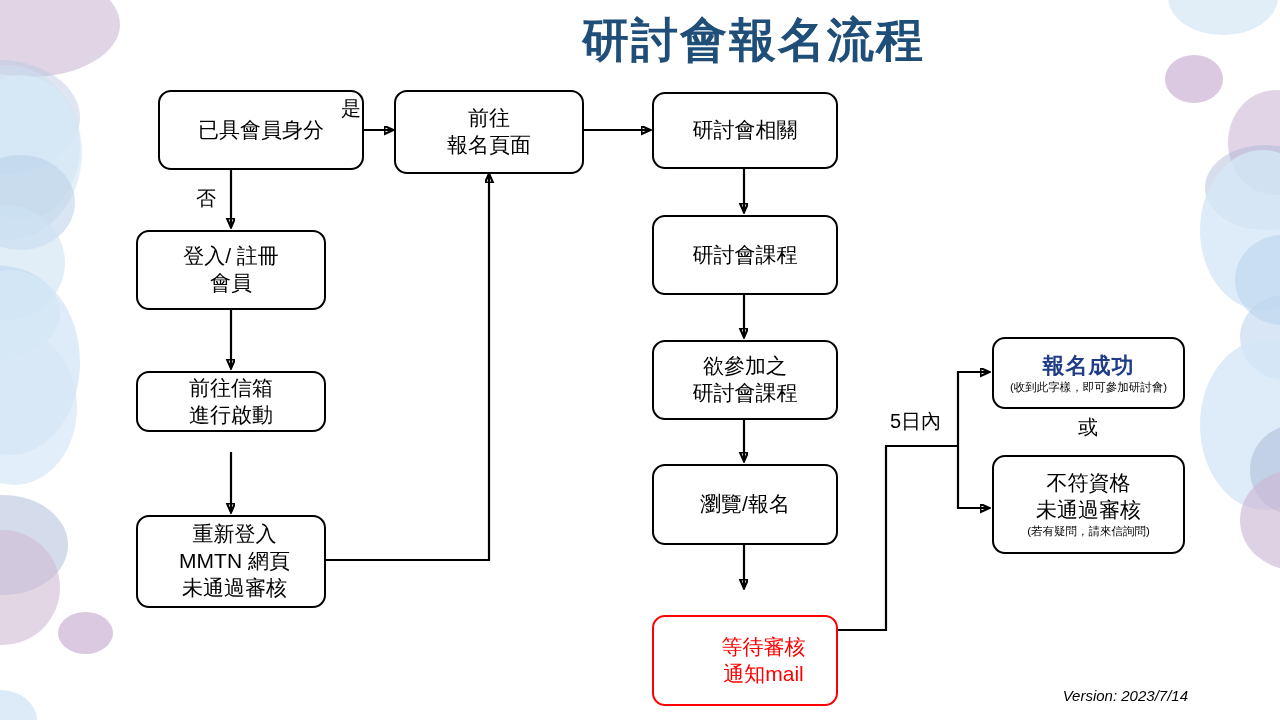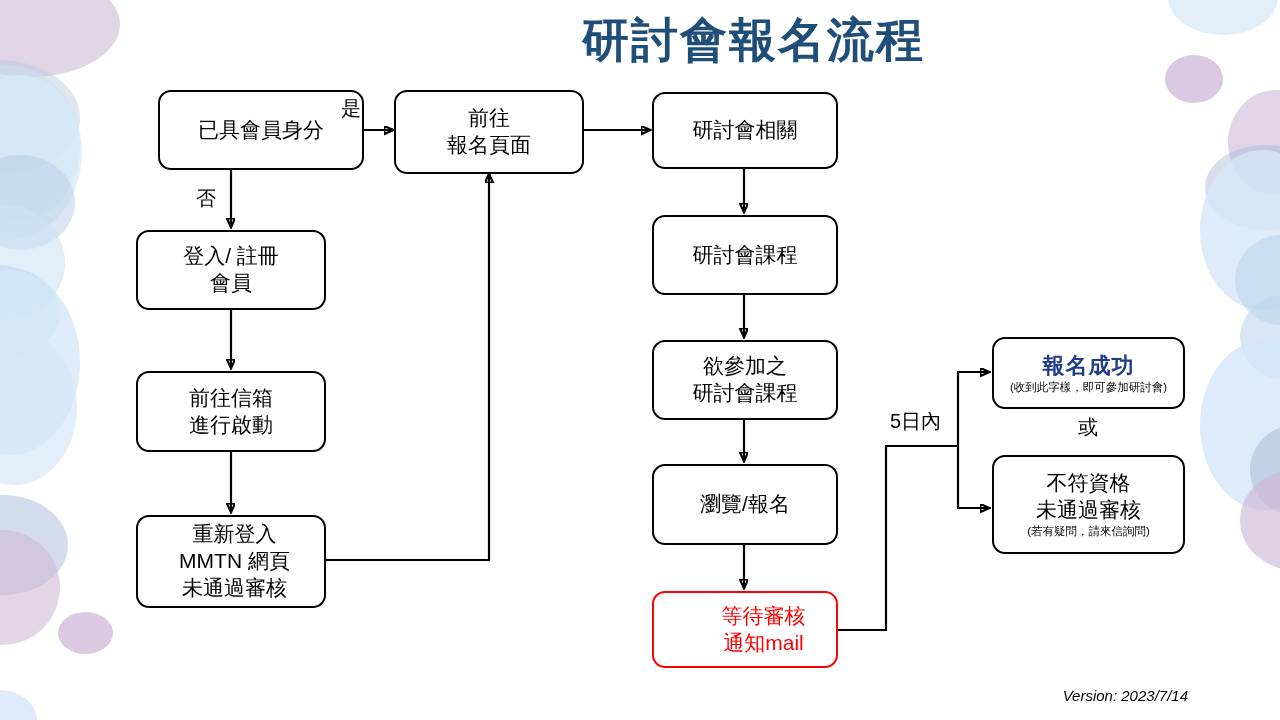--- a/index.html
+++ b/index.html
@@ -180,21 +180,21 @@
 
   <div class="box" style="left:136px; top:90px; width:206px; height:80px;margin-left:22px;">
     <span class="ln">已具會員身分</span>
   </div>
 
   <div class="box" style="left:136px; top:230px; width:190px; height:80px;">
     <span class="ln">登入/ 註冊</span>
     <span class="ln">會員</span>
   </div>
 
-  <div class="box" style="left:136px; top:371px; width:190px; height:81px;">
+  <div class="box" style="left:136px; top:371px; width:190px; height:61px;">
     <span class="ln">前往信箱</span>
     <span class="ln">進行啟動</span>
   </div>
 
   <div class="box" style="left:136px; top:515px; width:190px; height:93px;padding-left:13px;">
     <span class="ln">重新登入</span>
     <span class="ln">MMTN 網頁</span>
     <span class="ln">未通過審核</span>
   </div>
 
@@ -213,21 +213,21 @@
 
   <div class="box" style="left:652px; top:340px; width:186px; height:80px;">
     <span class="ln">欲參加之</span>
     <span class="ln">研討會課程</span>
   </div>
 
   <div class="box" style="left:652px; top:464px; width:186px; height:81px;">
     <span class="ln">瀏覽/報名</span>
   </div>
 
-  <div class="box red" style="left:652px; top:591px; width:186px; height:77px;padding-left:43px;">
+  <div class="box red" style="left:652px; top:615px; width:186px; height:91px;padding-left:43px;">
     <span class="ln">等待審核</span>
     <span class="ln">通知mail</span>
   </div>
 
   <div class="box" style="left:992px; top:337px; width:193px; height:72px;">
     <span class="ln ttl-blue">報名成功</span>
     <span class="sub">(收到此字樣，即可參加研討會)</span>
   </div>
 
   <div class="box" style="left:992px; top:455px; width:193px; height:99px;text-align:right;">

